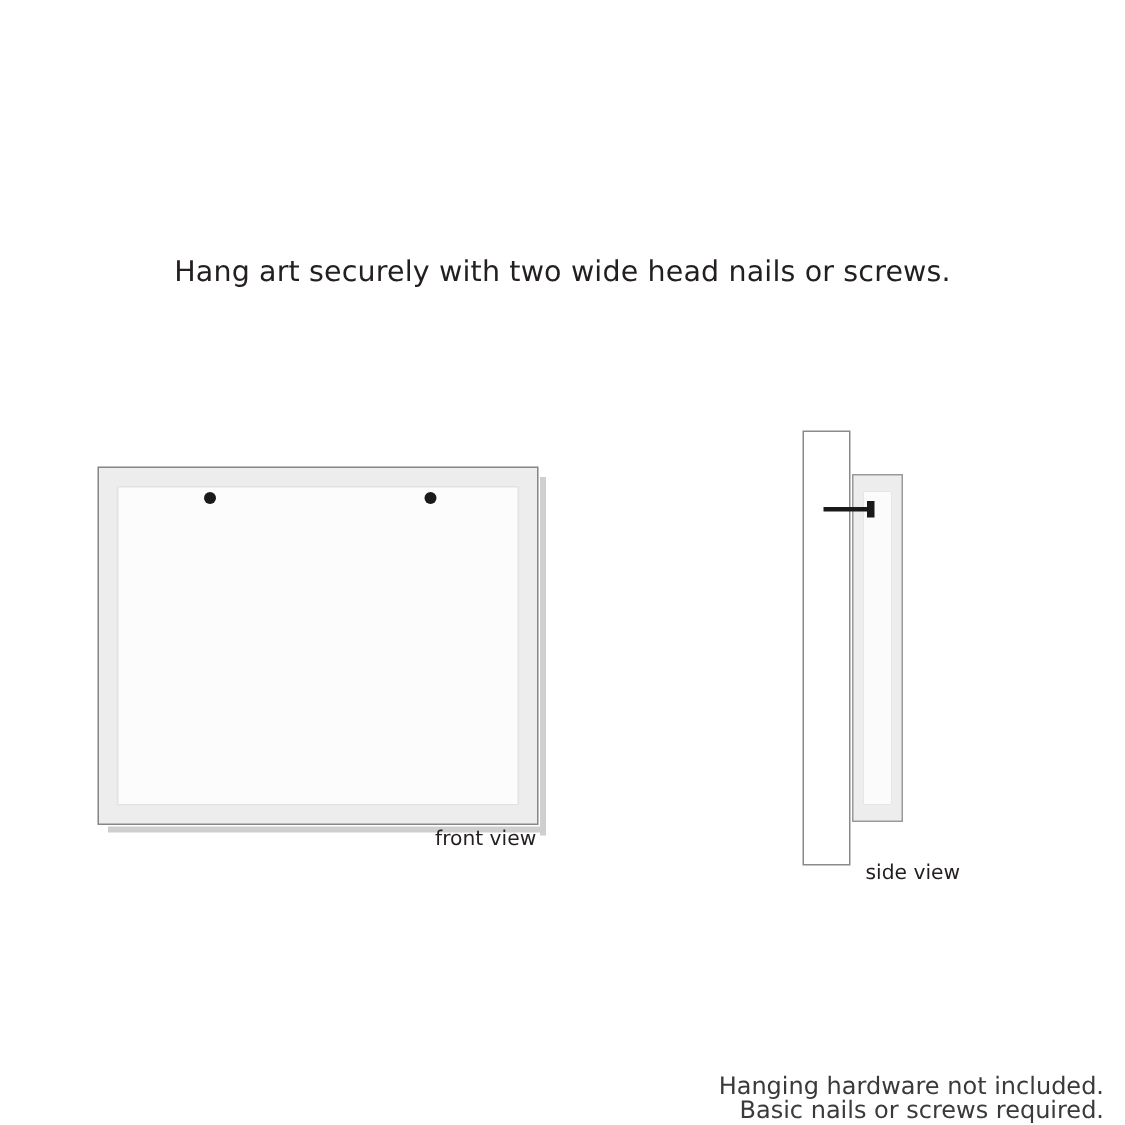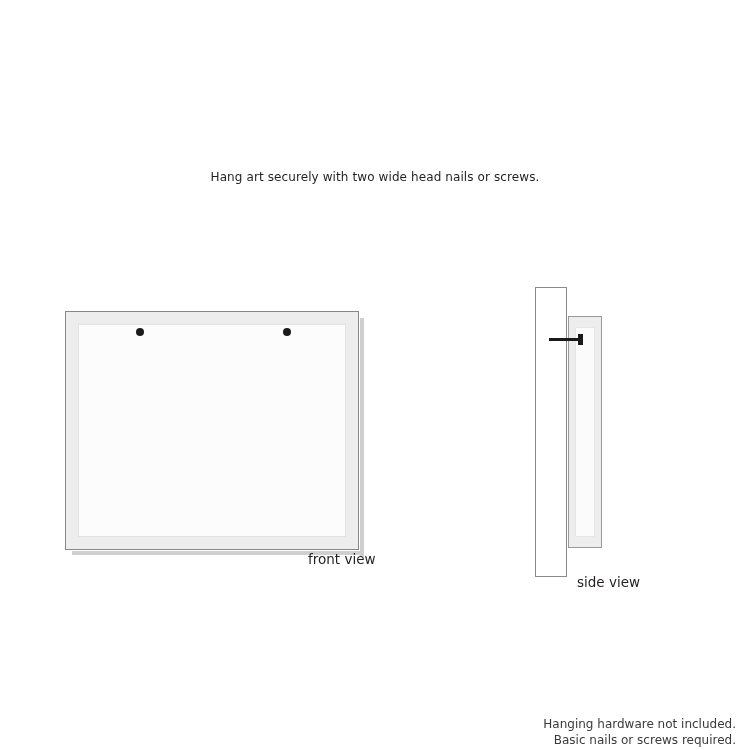--- a/index.html
+++ b/index.html
@@ -22,21 +22,21 @@
     width: 750px;
     height: 750px;
   }
 
   .headline {
     position: absolute;
     left: 0;
     top: 170px;
     width: 750px;
     text-align: center;
-    font-size: 12px;
+    font-size: 19px;
     letter-spacing: 0.1px;
     color: #231f20;
   }
 
   .caption {
     position: absolute;
     text-align: center;
     font-size: 13.5px;
     line-height: 19px;
     color: #231f20;
@@ -98,21 +98,21 @@
     background: #1a1a1a;
   }
   .screw-head.s1 { left: 136px; top: 328px; }
   .screw-head.s2 { left: 283px; top: 328px; }
 
   .view-label {
     position: absolute;
     font-size: 13.5px;
     color: #231f20;
   }
-  .view-label.front { left: 290px; top: 551px; margin-left: 18px; }
+  .view-label.front { left: 290px; top: 551px; }
   .view-label.side  { left: 577px; top: 574px; }
 
   
   .wall {
     position: absolute;
     left: 535px;
     top: 287px;
     width: 32px;
     height: 290px;
     background: #ffffff;
@@ -156,21 +156,21 @@
     background: #1a1a1a;
   }
 
   
   .footnote {
     position: absolute;
     right: 14px;
     bottom: 2px;
     width: 360px;
     text-align: right;
-    font-size: 12px;
+    font-size: 16px;
     line-height: 16px;
     color: #3a3a3a;
   }
 </style>
 </head>
 <body>
 
 <div class="stage">
 
   <div class="headline">Hang art securely with two wide head nails or screws.</div>

